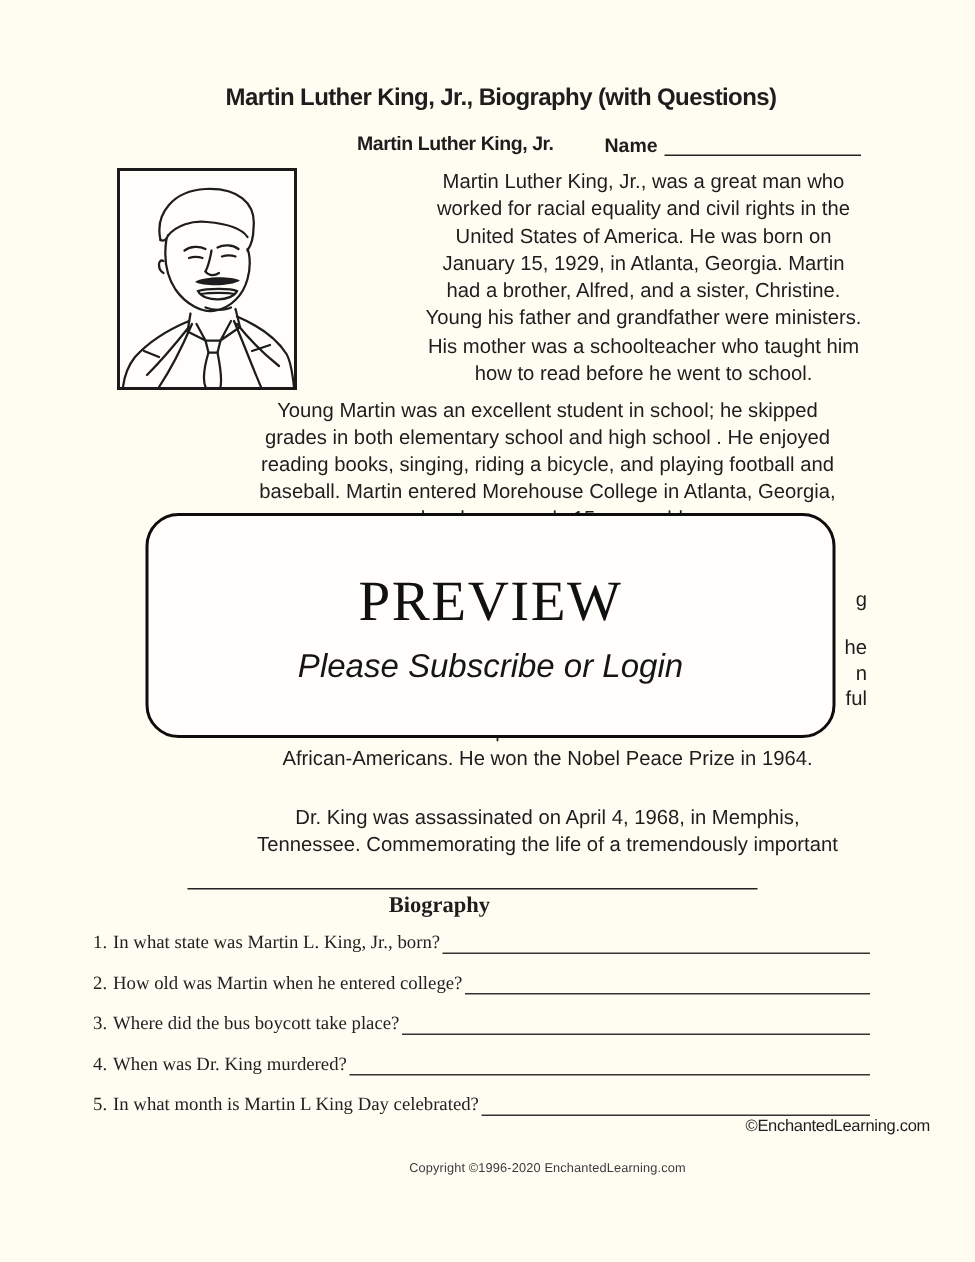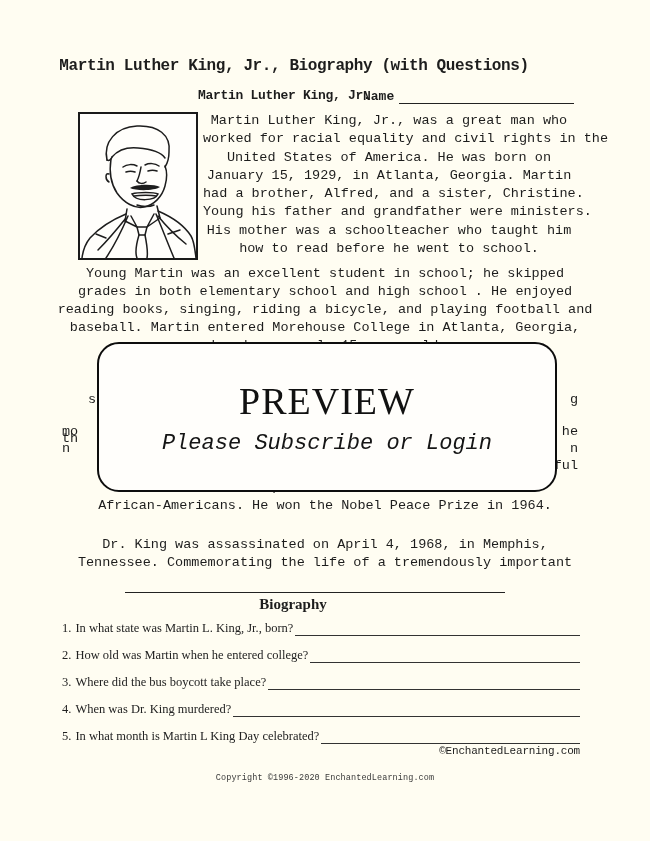--- a/index.html
+++ b/index.html
@@ -1,19 +1,19 @@
 <!DOCTYPE html>
 <html><head>
 <meta charset="utf-8">
 <style>
   html,body{margin:0;padding:0;}
   body{background:#fffdf2;font-family:"DejaVu Sans",sans-serif;}
   .page{position:relative;width:650px;height:841px;background:#fffdf2;overflow:hidden;color:#1d1d1d;}
   .abs{position:absolute;}
-  .comic{font-family:Liberation Mono, monospace;}
+  .comic{font-family:Liberation Sans, sans-serif;padding-left:40px;}
   .serif{font-family:"Liberation Serif",serif;}
   .ln{display:block;white-space:nowrap;}
 
   .title{left:0;top:57px;width:588px;text-align:center;font-size:16px;font-weight:bold;letter-spacing:-0.4px;}
   .subtitle{left:198px;top:88px;font-size:13px;font-weight:bold;letter-spacing:-0.3px;white-space:nowrap;}
   .name-row{left:363px;top:89px;width:211px;display:flex;align-items:flex-end;}
   .name-label{font-size:13px;font-weight:bold;white-space:nowrap;}
   .name-line{flex:1;border-bottom:1.5px solid #222;height:12px;margin-left:5px;}
 
   .portrait{left:78px;top:112px;width:120px;height:148px;border:2px solid #1a1a1a;background:#fffefb;box-sizing:border-box;}
@@ -23,21 +23,21 @@
   .p4{left:35px;top:536px;width:580px;text-align:center;font-size:13.5px;line-height:18px;}
 
   .frag{font-size:13.5px;z-index:1;white-space:nowrap;}
   .cutline{left:35px;top:479px;width:580px;text-align:center;font-size:13.5px;z-index:1;}
   .p3last{left:35px;top:498px;width:580px;text-align:center;font-size:13.5px;z-index:1;}
 
   .overlay{left:97px;top:342px;width:460px;height:150px;background:#fffefb;border:2.5px solid #0d0d0d;
            border-radius:22px;box-sizing:border-box;z-index:10;display:flex;flex-direction:column;
            align-items:center;justify-content:center;gap:13px;padding-top:2px;}
   .overlay-title{font-family:"Liberation Serif",serif;font-size:38px;letter-spacing:1px;color:#111;line-height:1;}
-  .overlay-sub{font-family:Liberation Mono, monospace;font-style:italic;font-size:22px;color:#151515;line-height:1;}
+  .overlay-sub{font-family:Liberation Sans, sans-serif;font-style:italic;font-size:22px;color:#151515;line-height:1;}
 
   .rule{left:125px;top:592px;width:380px;border-top:1.5px solid #222;height:0;}
   .q-heading{left:0;top:596px;width:586px;text-align:center;font-size:15px;font-weight:bold;}
 
   .q-row{left:62px;right:70px;display:flex;align-items:flex-end;height:16px;}
   .q-text{font-family:"Liberation Serif",serif;font-size:12.5px;white-space:nowrap;color:#222;}
   .q-num{margin-right:4px;}
   .q-line{flex:1;border-bottom:1px solid #333;height:13px;margin-left:2px;}
 
   .credit{left:0;top:745px;width:580px;text-align:right;font-size:11px;letter-spacing:-0.2px;}

